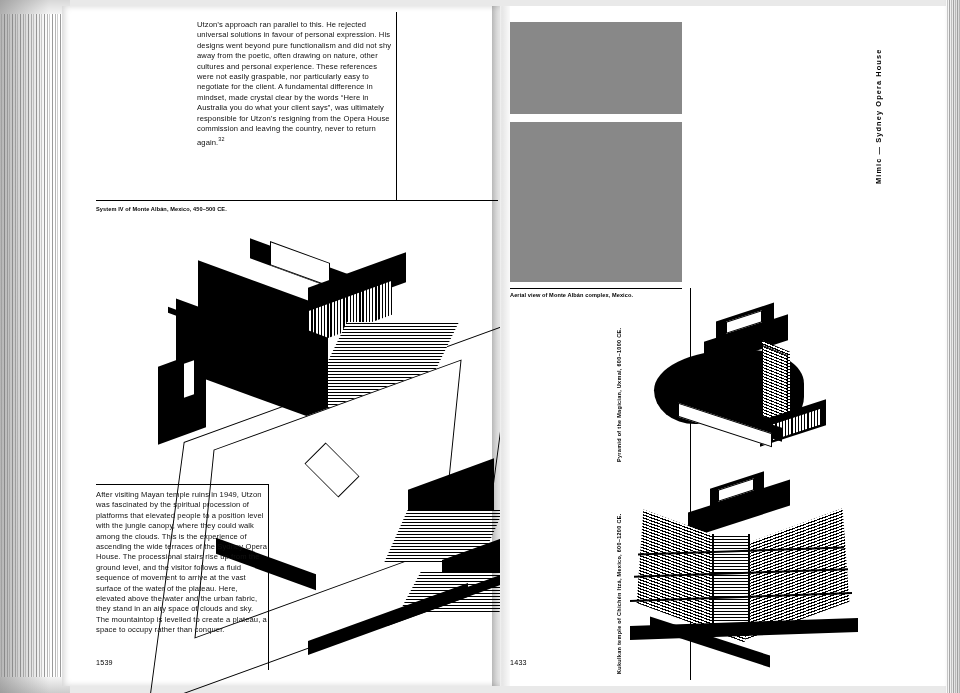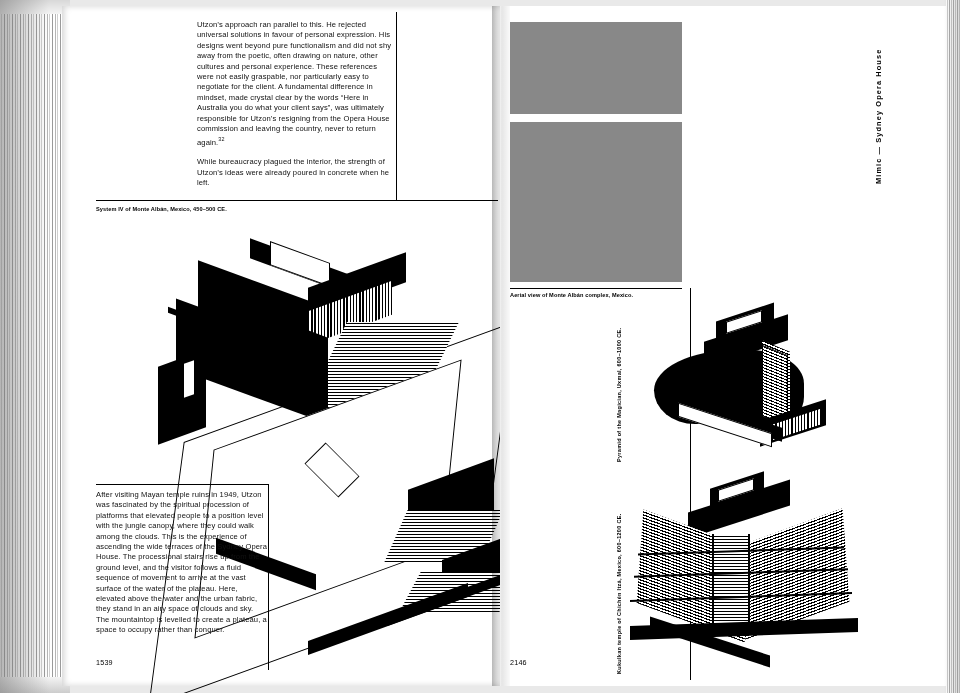--- a/index.html
+++ b/index.html
@@ -59,21 +59,20 @@
 
     <div class="edge-left"></div>
     <div class="edge-left-top"></div>
     <div class="edge-left-bot"></div>
     <div class="edge-left-shade"></div>
 
     <div class="paper page-left">
 
       <div class="body-text" style="left:135px;top:14px;width:198px;">
         <p><span>Utzon’s approach ran parallel to this. He rejected universal solutions in favour of personal expression. His designs went beyond pure functionalism and did not shy away from the poetic, often drawing on nature, other cultures and personal experience. These references were not easily graspable, nor particularly easy to negotiate for the client. A fundamental difference in mindset, made crystal clear by the words “Here in Australia you do what your client says”, was ultimately responsible for Utzon’s resigning from the Opera House commission and leaving the country, never to return again.</span><span class="sup">32</span></p>
-        <p><span>While bureaucracy plagued the interior, the strength of Utzon’s ideas were already poured in concrete when he left.</span></p>
       </div>
 
       <div class="rule" style="left:34px;top:194px;width:402px;height:1px;"></div>
       <div class="rule" style="left:334px;top:6px;width:1px;height:188px;"></div>
 
       <div class="caption" style="left:34px;top:200px;width:260px;">System IV of Monte Albán, Mexico, 450–500 CE.</div>
 
       <div class="illo ill-main">
 
         <div class="blk" style="left:10px;top:118px;width:270px;height:6px;transform:skewY(20deg);"></div>
@@ -169,20 +168,20 @@
         <div class="blk" style="left:118px;top:58px;width:2px;height:96px;"></div>
 
         <div class="blk" style="left:8px;top:74px;width:206px;height:2px;transform:skewY(-2deg);"></div>
         <div class="blk" style="left:4px;top:96px;width:214px;height:2px;transform:skewY(-2deg);"></div>
         <div class="blk" style="left:0px;top:120px;width:222px;height:2px;transform:skewY(-2deg);"></div>
 
         <div class="blk" style="left:0px;top:146px;width:228px;height:14px;transform:skewY(-2deg);"></div>
         <div class="blk" style="left:20px;top:160px;width:120px;height:12px;transform:skewY(18deg);"></div>
       </div>
 
-      <div class="folio" style="left:10px;top:652px;">2146</div>
+      <div class="folio" style="left:10px;top:652px;">1433</div>
     </div>
 
     <div class="gutter"></div>
     <div class="edge-right"></div>
     <div class="edge-right-shade"></div>
   </div>
 </div>
 
 </body></html>

